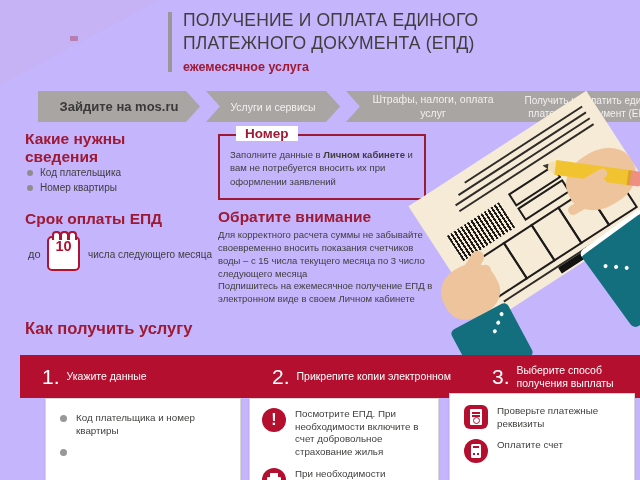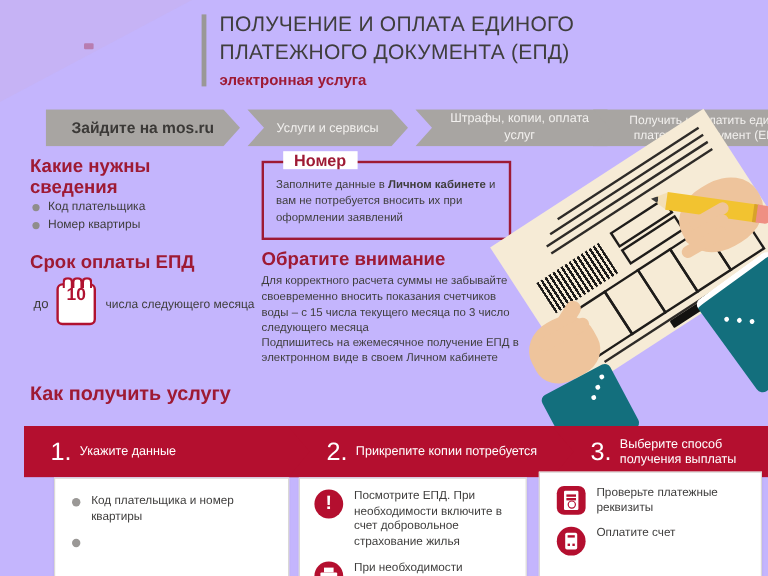--- a/index.html
+++ b/index.html
@@ -127,30 +127,30 @@
 
 <div id="stage">
 
   <div class="corner-wash"></div>
   <div class="corner-mark"></div>
   <div class="title-rule"></div>
   <div class="title">
     <div>ПОЛУЧЕНИЕ И ОПЛАТА ЕДИНОГО</div>
     <div>ПЛАТЕЖНОГО ДОКУМЕНТА (ЕПД)</div>
   </div>
-  <div class="subtitle">электронная услуга</div>
+  <div class="subtitle">ежемесячное услуга</div>
 
   <div class="crumb crumb-first crumb1">
     <span>Зайдите на mos.ru</span>
   </div>
   <div class="crumb crumb-next crumb2">
     <span>Услуги и сервисы</span>
   </div>
   <div class="crumb crumb-next crumb3">
-    <span>Штрафы, копии, оплата услуг</span>
+    <span>Штрафы, налоги, оплата услуг</span>
   </div>
   <div class="crumb crumb-next crumb4">
     <span>Получить и оплатить единый платежный документ (ЕПД)</span>
   </div>
 
   <div class="h-red h-info">Какие нужны сведения</div>
   <div class="bullets">
     <div class="b-row">
       <span class="b-dot"></span>
       <span class="b-txt">Код плательщика</span>
@@ -227,21 +227,21 @@
   </div>
 
   <div class="h-red h-how">Как получить услугу</div>
 
   <div class="step step-first step1">
     <span class="step-num">1.</span>
     <span class="step-label">Укажите данные</span>
   </div>
   <div class="step step-next step2">
     <span class="step-num">2.</span>
-    <span class="step-label">Прикрепите копии потребуется</span>
+    <span class="step-label">Прикрепите копии электронном</span>
   </div>
   <div class="step step-next step3">
     <span class="step-num">3.</span>
     <span class="step-label">Выберите способ получения выплаты</span>
   </div>
 
   <div class="card card1">
     <div class="c-row">
       <span class="c-dot"></span>
       <span class="c-txt">Код плательщика и номер квартиры</span>

